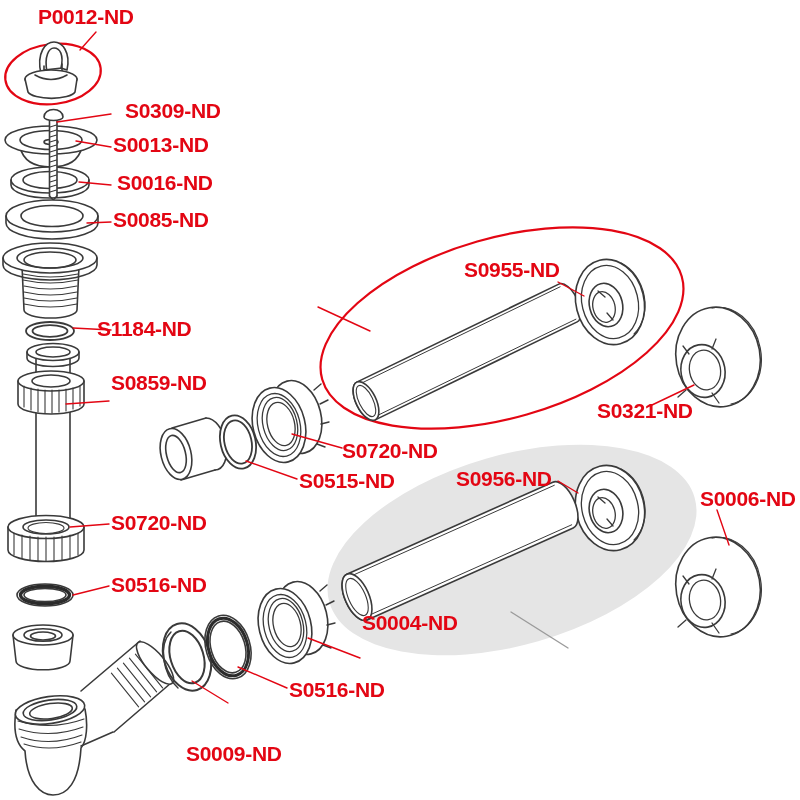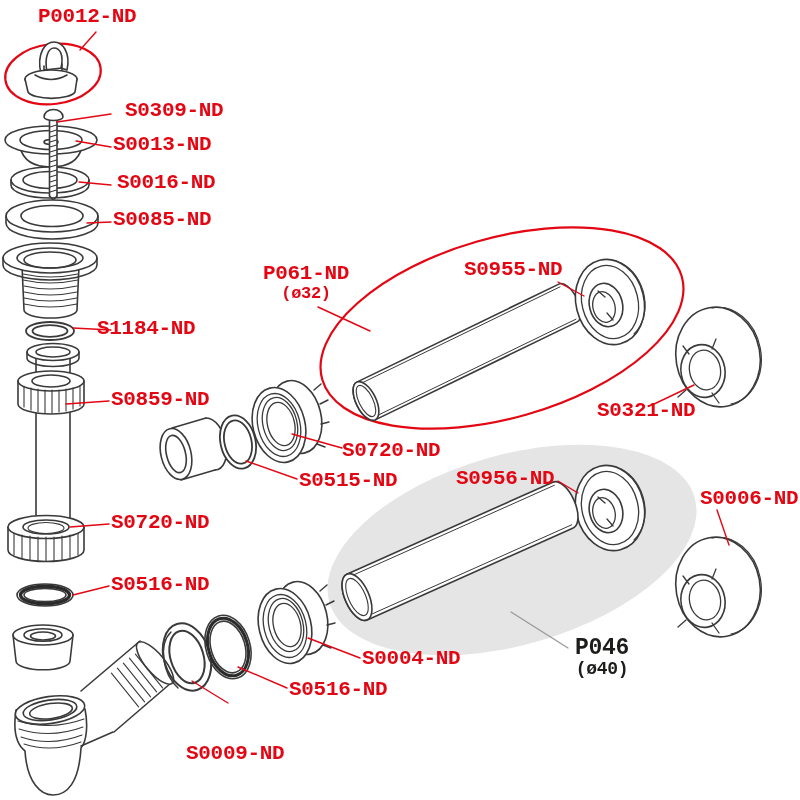--- a/index.html
+++ b/index.html
@@ -1,17 +1,17 @@
 <!DOCTYPE html>
 <html><head>
 <meta charset="utf-8">
 <style>
   html,body{margin:0;padding:0;background:#fff;}
   .stage{position:relative;width:800px;height:800px;background:#ffffff;overflow:hidden;
-         font-family:Liberation Mono, monospace;}
+         font-family:Liberation Sans, sans-serif;}
   .stage svg{position:absolute;left:0;top:0;}
   .lbl{position:absolute;color:#e30613;font-weight:700;font-size:21px;line-height:1.05;
        letter-spacing:-0.3px;white-space:nowrap;}
   .grp{text-align:center;}
   .grp span{display:block;}
   .dia{font-size:17px;font-weight:700;}
   .dark{color:#1d1d1b;}
   .p046-code{font-size:23px;font-weight:700;}
   .p046-dia{font-size:18px;font-weight:700;}
 </style>
@@ -212,37 +212,29 @@
     <path d="M 511,612 L 568,648" stroke="#9b9b9b" stroke-width="1.4"></path>
   </g>
 </svg>
 
 <div class="lbl" style="left:38px;top:6px">P0012-ND</div>
 <div class="lbl" style="left:125px;top:100px">S0309-ND</div>
 <div class="lbl" style="left:113px;top:134px">S0013-ND</div>
 <div class="lbl" style="left:117px;top:172px">S0016-ND</div>
 <div class="lbl" style="left:113px;top:209px">S0085-ND</div>
 <div class="lbl" style="left:97px;top:318px">S1184-ND</div>
-<div class="lbl" style="left:111px;top:389px">S0859-ND</div>
+<div class="lbl" style="left:111px;top:372px">S0859-ND</div>
 <div class="lbl" style="left:111px;top:512px">S0720-ND</div>
 <div class="lbl" style="left:111px;top:574px">S0516-ND</div>
 
-<div class="lbl grp" style="left:250px;top:263px;width:112px">
-  <span>P061-ND</span>
-  <span class="dia">(ø32)</span>
-</div>
 
 <div class="lbl" style="left:464px;top:259px">S0955-ND</div>
 <div class="lbl" style="left:597px;top:400px">S0321-ND</div>
 <div class="lbl" style="left:342px;top:440px">S0720-ND</div>
 <div class="lbl" style="left:299px;top:470px">S0515-ND</div>
 <div class="lbl" style="left:456px;top:468px">S0956-ND</div>
 <div class="lbl" style="left:700px;top:488px">S0006-ND</div>
-<div class="lbl" style="left:362px;top:648px">S0004-ND</div>
+<div class="lbl" style="left:362px;top:612px">S0004-ND</div>
 <div class="lbl" style="left:289px;top:679px">S0516-ND</div>
 <div class="lbl" style="left:186px;top:743px">S0009-ND</div>
 
-<div class="lbl grp dark" style="left:552px;top:636px;width:100px">
-  <span class="p046-code">P046</span>
-  <span class="p046-dia">(ø40)</span>
+
 </div>
 
-</div>
-
 </body></html>

